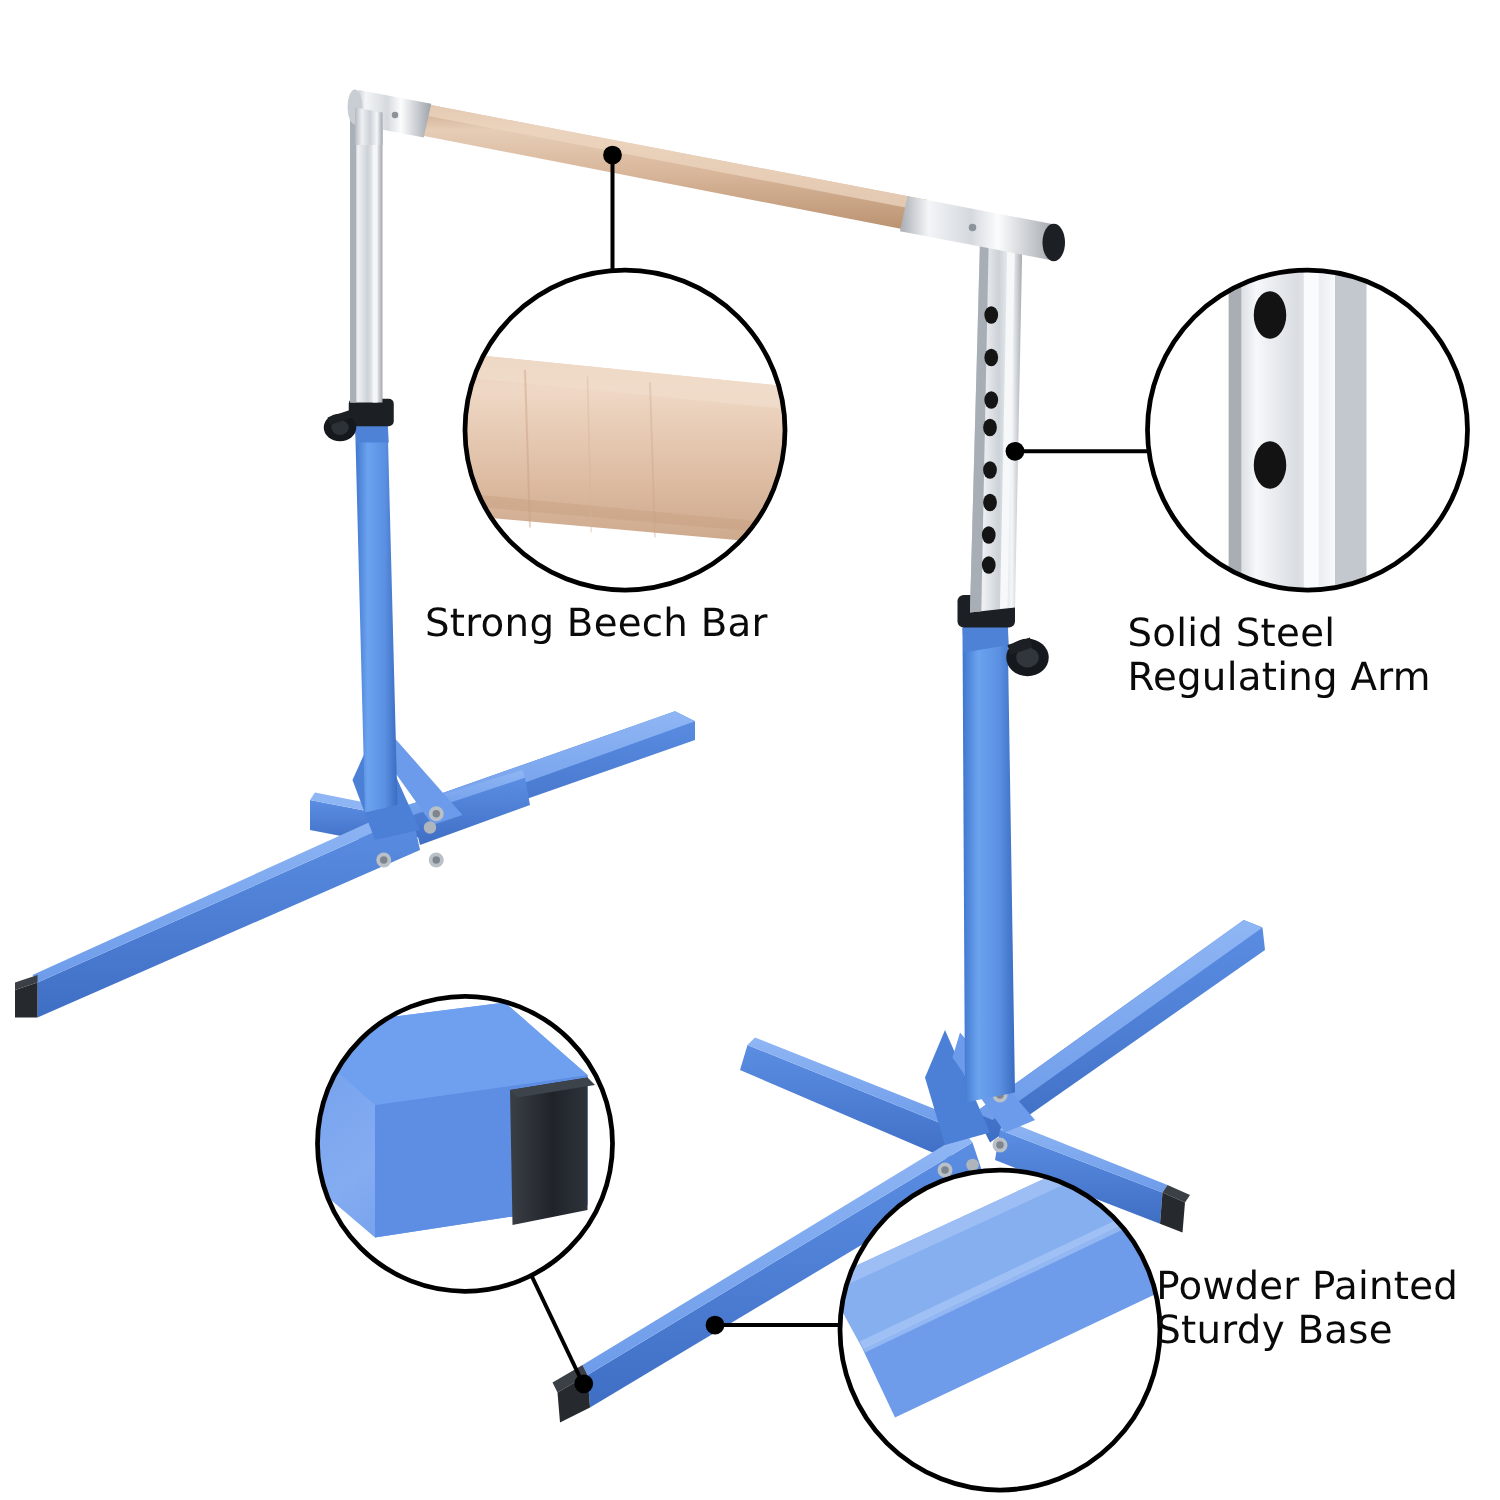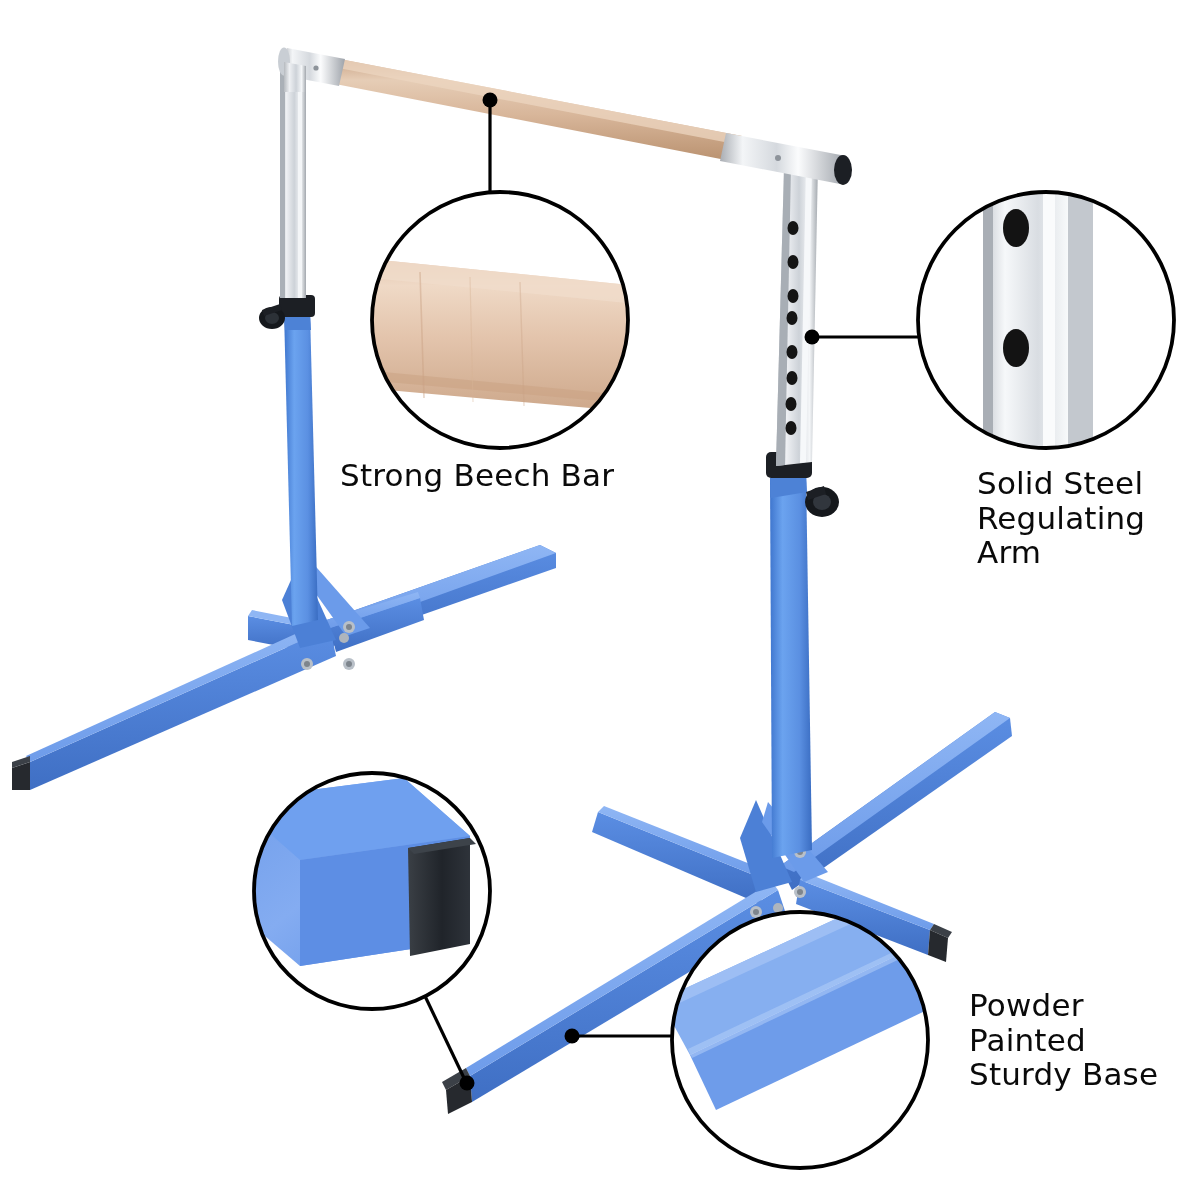--- a/index.html
+++ b/index.html
@@ -1,26 +1,26 @@
 <!DOCTYPE html>
 <html><head>
 <meta charset="utf-8">
 <title>Gymnastics Bar Infographic</title>
 <style>
   html,body{margin:0;padding:0;background:#ffffff;}
   body{width:1200px;height:1200px;overflow:hidden;
        font-family:"DejaVu Sans","Liberation Sans",sans-serif;}
-  #stage{position:relative;width:1200px;height:1036px;background:#ffffff;}
+  #stage{position:relative;width:1200px;height:1036px;background:#ffffff;margin-top:24px;}
   #art{position:absolute;left:0;top:0;width:1200px;height:1200px;}
   .label{position:absolute;color:#0a0a0a;letter-spacing:.2px;line-height:1.12;
          white-space:pre-line;font-weight:400;}
   .lbl-beech{left:340px;top:458px;font-size:31px;}
-  .lbl-steel{left:977px;top:466px;font-size:31px;}
+  .lbl-steel{left:902px;top:466px;font-size:31px;}
   .lbl-rubber{left:46px;top:1002px;font-size:31px;}
-  .lbl-powder{left:925px;top:988px;font-size:31px;padding-left:44px;}
+  .lbl-powder{left:925px;top:988px;font-size:31px;}
 </style>
 </head>
 <body>
 
 <div id="stage">
 
   <svg id="art" viewBox="0 0 1200 1200" xmlns="http://www.w3.org/2000/svg">
     <defs>
       <linearGradient id="gWood" x1="0" y1="0" x2="0" y2="1">
         <stop offset="0%" stop-color="#c8a183"></stop>

